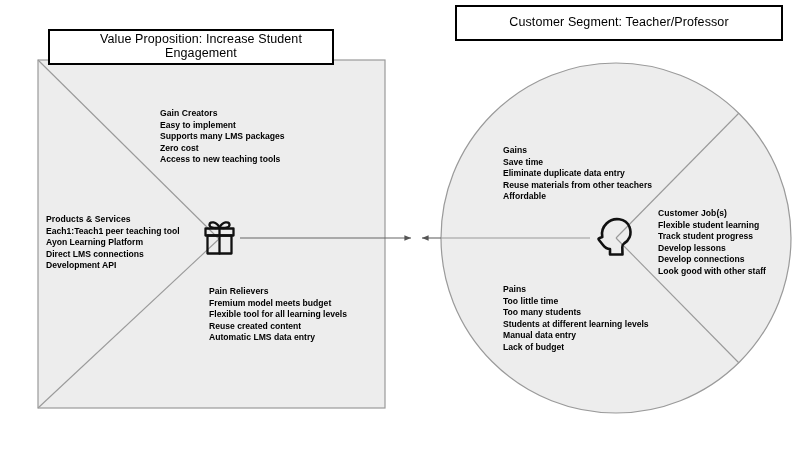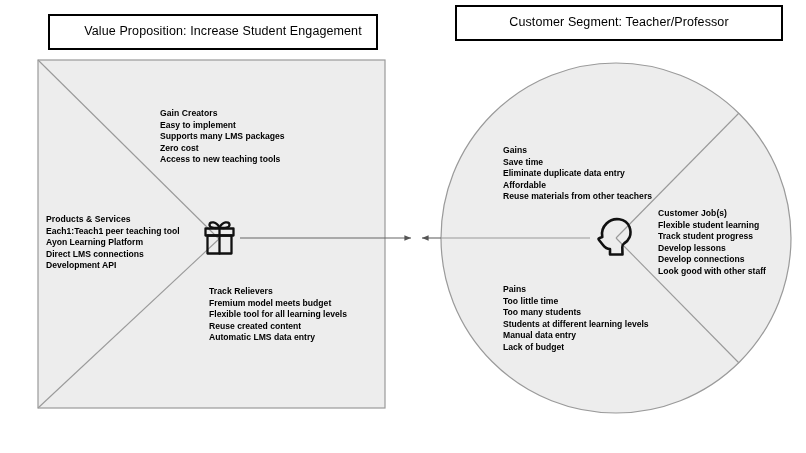--- a/index.html
+++ b/index.html
@@ -30,21 +30,21 @@
     align-items: center;
     justify-content: center;
     text-align: center;
   }
   .title-box span {
     font-size: 12.5px;
     color: #000000;
     letter-spacing: 0.1px;
     line-height: 1.1;
   }
-  #vp-title-box { left: 48px;  top: 14px; width: 330px; height: 36px; padding-left: 20px; }
+  #vp-title-box { left: 48px;  top: 29px; width: 286px; height: 36px; padding-left: 20px; }
   #cs-title-box { left: 455px; top: 5px; width: 328px; height: 36px; }
 
   
   #diagram-svg {
     position: absolute;
     left: 0; top: 0;
     width: 806px;
     height: 453px;
   }
 
@@ -127,33 +127,33 @@
 
   <div id="block-products-services" class="block">
     <span class="block-title">Products &amp; Services</span>
     <span class="block-item">Each1:Teach1 peer teaching tool</span>
     <span class="block-item">Ayon Learning Platform</span>
     <span class="block-item">Direct LMS connections</span>
     <span class="block-item">Development API</span>
   </div>
 
   <div id="block-pain-relievers" class="block">
-    <span class="block-title">Track Relievers</span>
+    <span class="block-title">Pain Relievers</span>
     <span class="block-item">Fremium model meets budget</span>
     <span class="block-item">Flexible tool for all learning levels</span>
     <span class="block-item">Reuse created content</span>
     <span class="block-item">Automatic LMS data entry</span>
   </div>
 
   <div id="block-gains" class="block">
     <span class="block-title">Gains</span>
     <span class="block-item">Save time</span>
     <span class="block-item">Eliminate duplicate data entry</span>
+    <span class="block-item">Reuse materials from other teachers</span>
     <span class="block-item">Affordable</span>
-    <span class="block-item">Reuse materials from other teachers</span>
   </div>
 
   <div id="block-customer-jobs" class="block">
     <span class="block-title">Customer Job(s)</span>
     <span class="block-item">Flexible student learning</span>
     <span class="block-item">Track student progress</span>
     <span class="block-item">Develop lessons</span>
     <span class="block-item">Develop connections</span>
     <span class="block-item">Look good with other staff</span>
   </div>

